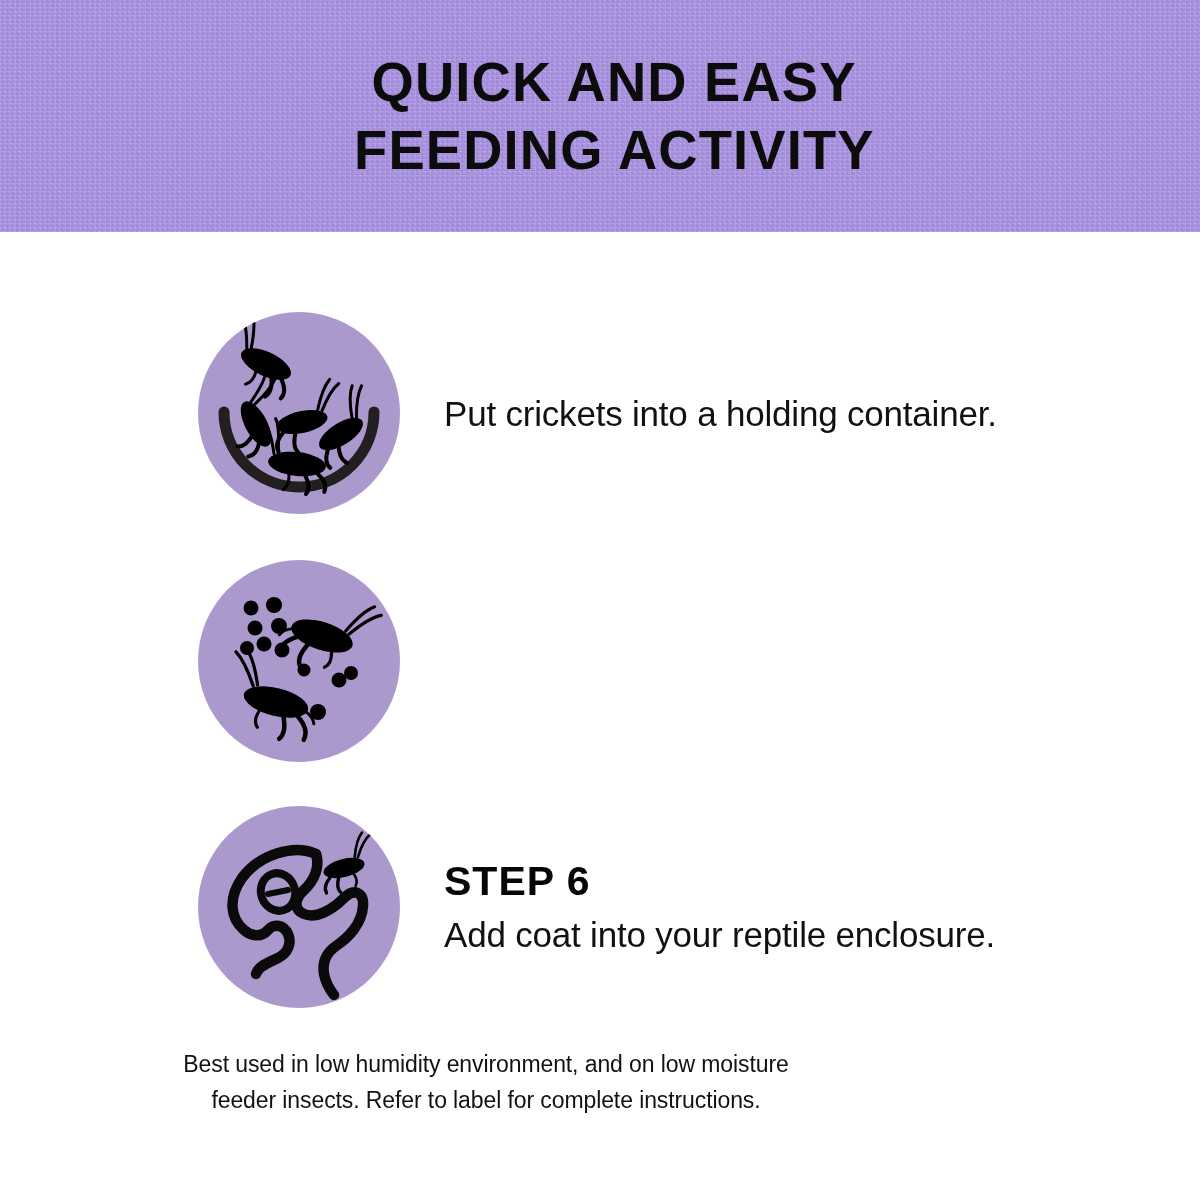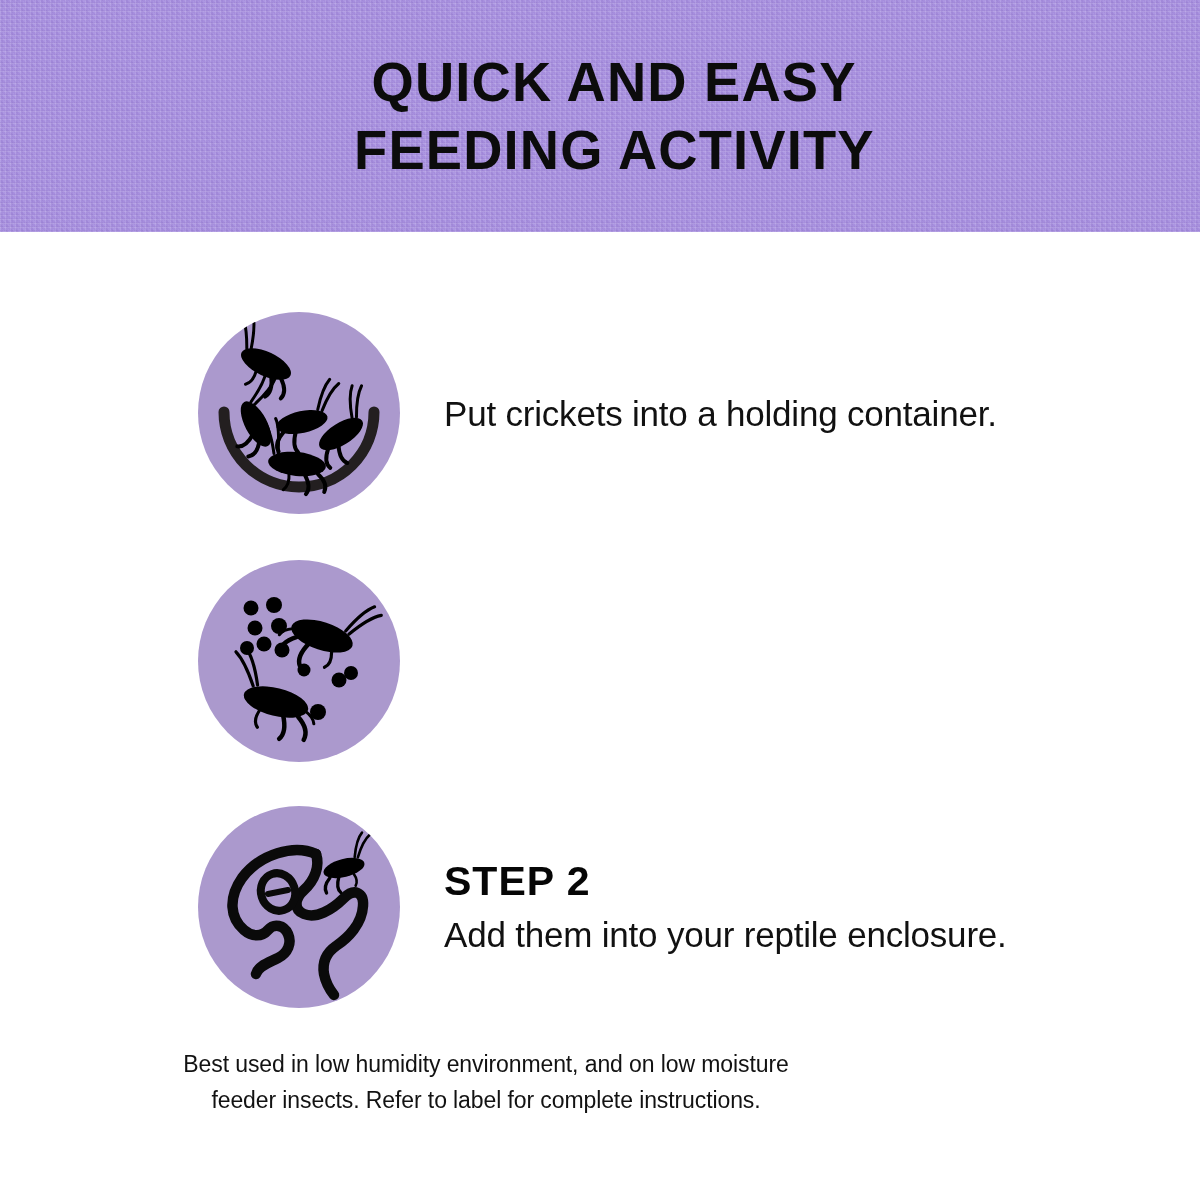--- a/index.html
+++ b/index.html
@@ -247,22 +247,22 @@
             <ellipse cx="0" cy="0" rx="21" ry="9" fill="#000"></ellipse>
             <path d="M16 -7 q9 -15 17 -19" stroke="#000" stroke-width="2.6" fill="none" stroke-linecap="round"></path>
             <path d="M13 -8 q6 -17 13 -22" stroke="#000" stroke-width="2.6" fill="none" stroke-linecap="round"></path>
             <path d="M-7 7 q-6 11 -2 16" stroke="#000" stroke-width="3.4" fill="none" stroke-linecap="round"></path>
             <path d="M-16 6 q-9 7 -7 14" stroke="#000" stroke-width="3.4" fill="none" stroke-linecap="round"></path>
             <path d="M8 8 q3 8 -1 12" stroke="#000" stroke-width="2.6" fill="none" stroke-linecap="round"></path>
           </g>
         </svg>
       </div>
       <div class="step-text">
-        <div class="step-label">STEP 2</div>
-        <div class="step-desc">Add them into your reptile enclosure.</div>
+        <div class="step-label">STEP 6</div>
+        <div class="step-desc">Add coat into your reptile enclosure.</div>
       </div>
     </div>
 
   </div>
 
   <div class="footer">Best used in low humidity environment, and on low moisture
 feeder insects. Refer to label for complete instructions.</div>
 
 </div>
 

